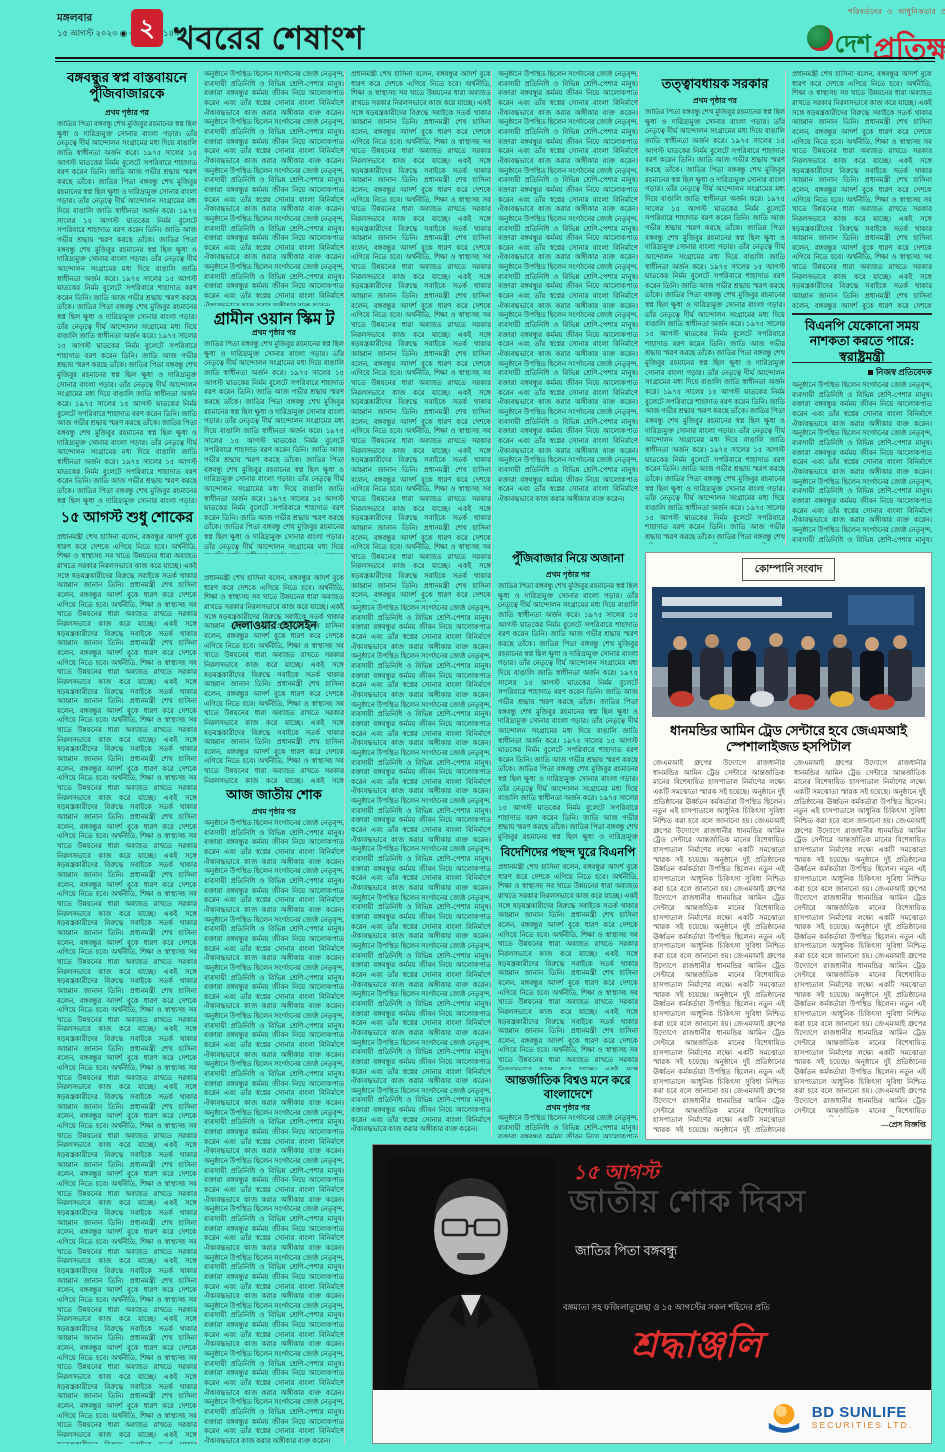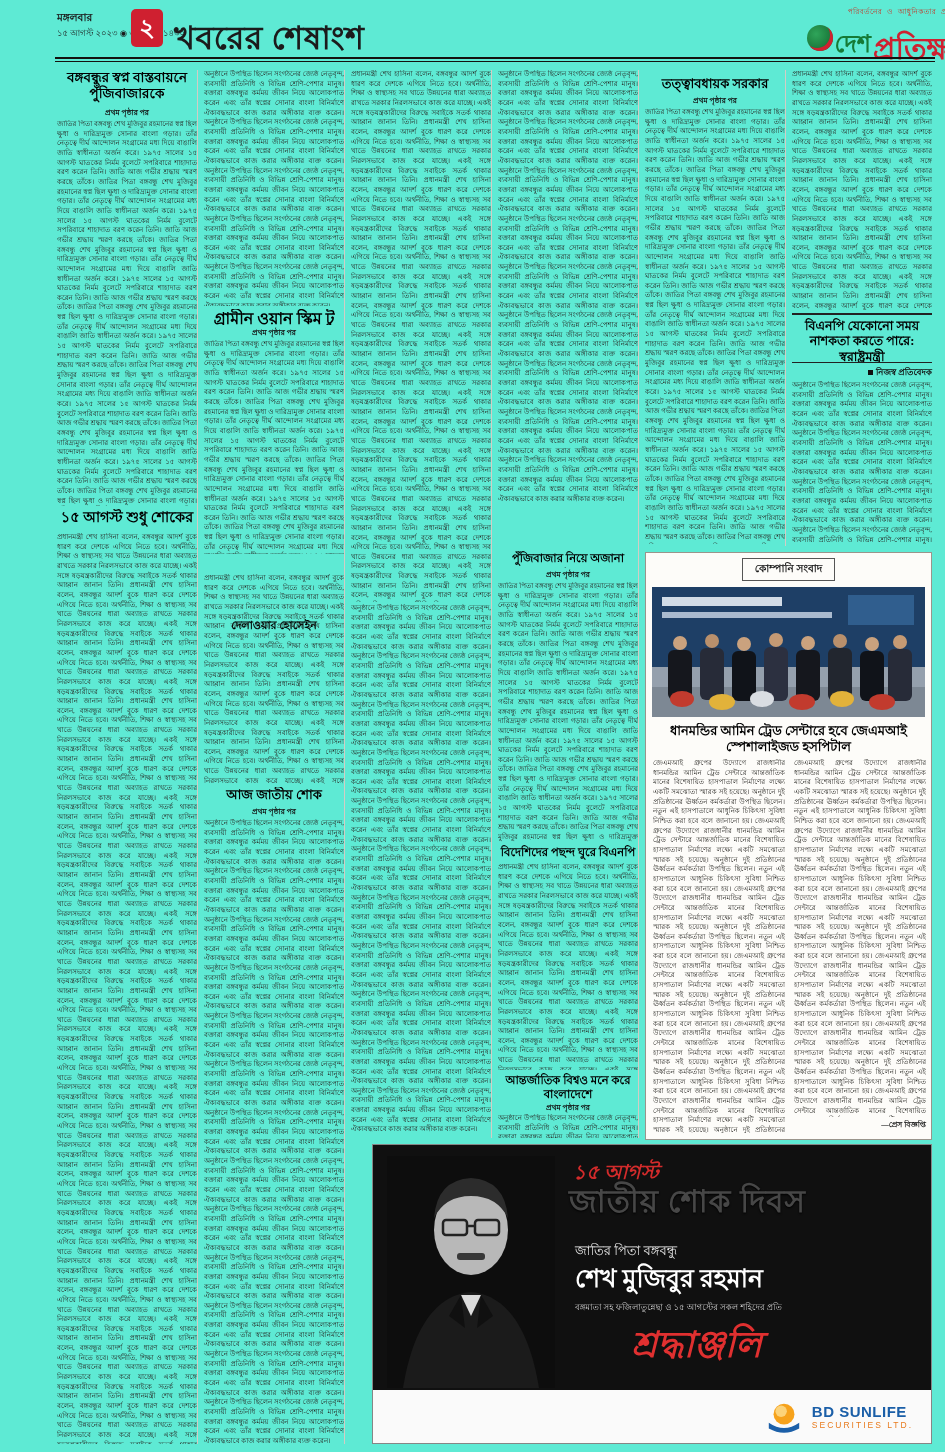--- a/index.html
+++ b/index.html
@@ -166,22 +166,21 @@
       <path d="M16 232 C28 158 58 138 84 136 C110 138 140 158 152 232 Z" fill="#1b1b1b"></path>
       <polygon points="74,139 94,139 84,160" fill="#dcdcdc"></polygon>
       <path d="M74 139 L62 160 L78 172 Z" fill="#101010"></path>
       <path d="M94 139 L106 160 L90 172 Z" fill="#101010"></path>
     </svg>
 
     <div class="abs" style="left:200px;top:12px;font-size:20px;font-weight:700;font-style:italic;color:#d22b2b;">১৫ আগস্ট</div>
     <div class="abs" style="left:196px;top:32px;width:356px;font-size:31px;font-weight:800;color:#474747;
                 letter-spacing:1px;text-shadow:0 1px 2px #000;">জাতীয় শোক দিবস</div>
     <div class="abs" style="left:202px;top:96px;font-size:13px;color:#ececec;">জাতির পিতা বঙ্গবন্ধু</div>
-    <div class="abs" style="left:202px;top:114px;font-size:25px;font-weight:800;color:#ffffff;">শেখ মুজিবুর রহমান</div>
-    <div class="abs" style="left:202px;top:156px;width:340px;font-size:8.5px;color:#cfcfcf;">বঙ্গমাতা সহ ফজিলাতুন্নেছা ও ১৫ আগস্টের সকল শহিদের প্রতি</div>
+    <div class="abs" style="left:190px;top:156px;width:340px;font-size:8.5px;color:#cfcfcf;">বঙ্গমাতা সহ ফজিলাতুন্নেছা ও ১৫ আগস্টের সকল শহিদের প্রতি</div>
     <div class="abs whitebar" style="left:0;top:245px;width:558px;height:53px;">
       <svg viewBox="0 0 40 40" width="38" height="38">
         <circle cx="20" cy="17" r="11" fill="#f6a21c"></circle>
         <circle cx="17" cy="14" r="6" fill="#fcd37a"></circle>
         <path d="M4 26 Q20 37 36 26 L36 32 Q20 41 4 32 Z" fill="#1b5fa8"></path>
       </svg>
       <div>
         <div class="sponsor-name">BD SUNLIFE</div>
         <div class="sponsor-sub">SECURITIES LTD.</div>
       </div>

